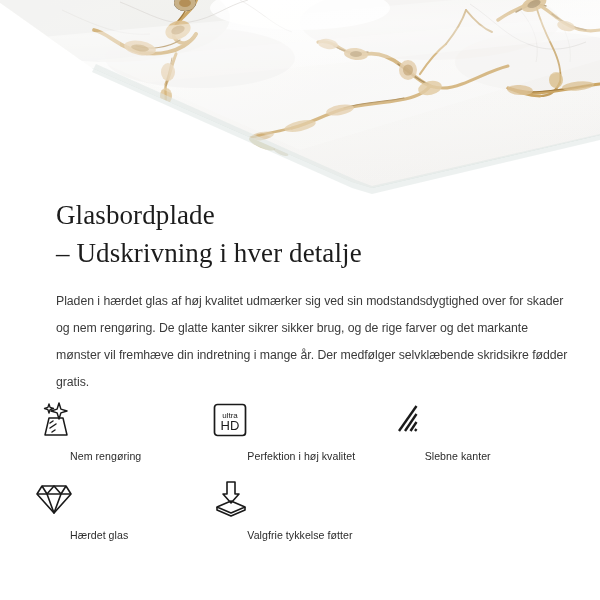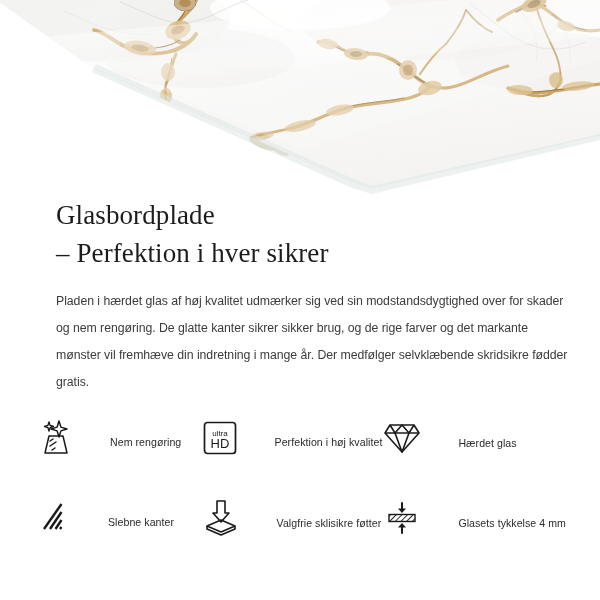--- a/index.html
+++ b/index.html
@@ -61,22 +61,22 @@
     position: absolute;
     left: 34px;
     top: 398px;
     width: 532px;
     display: grid;
     grid-template-columns: repeat(3, 1fr);
     grid-template-rows: 80px 80px;
   }
   .feature {
     display: flex;
-    flex-direction: row;
-    align-items: center;
+    flex-direction: column;
+    align-items: flex-start;
     justify-content: flex-start;
   }
   .feature .ico {
     height: 44px;
     display: flex;
     align-items: center;
     justify-content: center;
   }
   .feature .ico svg { display: block; }
   .feature .cap {
@@ -253,21 +253,21 @@
       <rect x="0" y="0" width="120" height="200" fill="#ffffff" opacity="0.18"></rect>
 
       <path d="M 96,64 L 356,180 L 372,186 L 600,134 L 600,140 L 372,194 L 352,188 L 92,72 Z" fill="#dfe6e4" opacity="0.55"></path>
     </g>
   </svg>
 </div>
 
 <div id="copy">
   <h1 class="headline">
     <span>Glasbordplade</span>
-    <span class="line2">– Perfektion i hver sikrer</span>
+    <span class="line2">– Udskrivning i hver detalje</span>
   </h1>
   <p class="body-copy">Pladen i hærdet glas af høj kvalitet udmærker sig ved sin modstandsdygtighed over for skader og nem rengøring. De glatte kanter sikrer sikker brug, og de rige farver og det markante mønster vil fremhæve din indretning i mange år. Der medfølger selvklæbende skridsikre fødder gratis.</p>
 </div>
 
 <div id="features">
 
   <div class="feature">
     <span class="ico">
       <svg width="40" height="38" viewBox="0 0 40 38">
         <g fill="none" stroke="#1a1a1a" stroke-width="1.5" stroke-linejoin="round" stroke-linecap="round">
@@ -287,75 +287,55 @@
     <span class="ico">
       <svg width="38" height="38" viewBox="0 0 38 38">
         <rect x="3.5" y="3.5" width="31" height="31" rx="3" ry="3" fill="none" stroke="#1a1a1a" stroke-width="1.7"></rect>
         <text x="19" y="16.5" text-anchor="middle" font-family="'Liberation Sans', sans-serif" font-size="8" fill="#1a1a1a">ultra</text>
         <text x="19" y="29" text-anchor="middle" font-family="'Liberation Sans', sans-serif" font-size="13" fill="#1a1a1a">HD</text>
       </svg>
     </span>
     <span class="cap">Perfektion i høj kvalitet</span>
   </div>
 
+  <div class="feature">
+    <span class="ico">
+      <svg width="38" height="36" viewBox="0 0 38 36">
+        <g stroke="#1a1a1a" stroke-width="2.4" stroke-linecap="butt">
+          <line x1="27.5" y1="4" x2="10" y2="29"></line>
+          <line x1="27.5" y1="12" x2="16" y2="29"></line>
+          <line x1="27.5" y1="20" x2="21.5" y2="29"></line>
+          <line x1="27.5" y1="27" x2="26" y2="29"></line>
+        </g>
+      </svg>
+    </span>
+    <span class="cap">Slebne kanter</span>
+  </div>
+
   <div class="feature row2">
     <span class="ico">
       <svg width="40" height="34" viewBox="0 0 40 34">
         <g fill="none" stroke="#1a1a1a" stroke-width="1.6" stroke-linejoin="round">
           <path d="M 8,4 L 32,4 L 37,12 L 20,31 L 3,12 Z"></path>
           <path d="M 3,12 L 37,12"></path>
           <path d="M 8,4 L 13,12 L 20,31 L 27,12 L 32,4"></path>
           <path d="M 13,12 L 20,4 L 27,12"></path>
         </g>
       </svg>
     </span>
     <span class="cap">Hærdet glas</span>
   </div>
 
-  <div class="feature">
-    <span class="ico">
-      <svg width="38" height="36" viewBox="0 0 38 36">
-        <g stroke="#1a1a1a" stroke-width="2.4" stroke-linecap="butt">
-          <line x1="27.5" y1="4" x2="10" y2="29"></line>
-          <line x1="27.5" y1="12" x2="16" y2="29"></line>
-          <line x1="27.5" y1="20" x2="21.5" y2="29"></line>
-          <line x1="27.5" y1="27" x2="26" y2="29"></line>
-        </g>
-      </svg>
-    </span>
-    <span class="cap">Slebne kanter</span>
-  </div>
-
   <div class="feature row2">
     <span class="ico">
       <svg width="40" height="38" viewBox="0 0 40 38">
         <g fill="none" stroke="#1a1a1a" stroke-width="1.6" stroke-linejoin="round">
           <path d="M 16,2 L 24,2 L 24,14 L 28,14 L 20,23 L 12,14 L 16,14 Z"></path>
           <path d="M 20,21 L 34,27 L 20,33 L 6,27 Z"></path>
           <path d="M 6,27 L 6,30 L 20,36 L 34,30 L 34,27"></path>
         </g>
       </svg>
     </span>
-    <span class="cap">Valgfrie sklisikre føtter</span>
-  </div>
-
-  <div class="feature row2">
-    <span class="ico">
-      <svg width="40" height="36" viewBox="0 0 40 36">
-        <defs>
-          <pattern id="hatch" width="4" height="4" patternUnits="userSpaceOnUse" patternTransform="rotate(45)">
-            <rect width="4" height="4" fill="#ffffff"></rect>
-            <line x1="0" y1="0" x2="0" y2="4" stroke="#1a1a1a" stroke-width="1.8"></line>
-          </pattern>
-        </defs>
-        <rect x="7" y="14.5" width="26" height="7" fill="url(#hatch)" stroke="#1a1a1a" stroke-width="1.4"></rect>
-        <g fill="#1a1a1a">
-          <path d="M 20,3 L 20,9" stroke="#1a1a1a" stroke-width="2" stroke-linecap="round"></path>
-          <path d="M 16,8.5 L 24,8.5 L 20,13 Z"></path>
-          <path d="M 20,33 L 20,27" stroke="#1a1a1a" stroke-width="2" stroke-linecap="round"></path>
-          <path d="M 16,27.5 L 24,27.5 L 20,23 Z"></path>
-        </g>
-      </svg>
-    </span>
-    <span class="cap">Glasets tykkelse 4 mm</span>
-  </div>
+    <span class="cap">Valgfrie tykkelse føtter</span>
+  </div>
+
 
 </div>
 
 </body></html>

